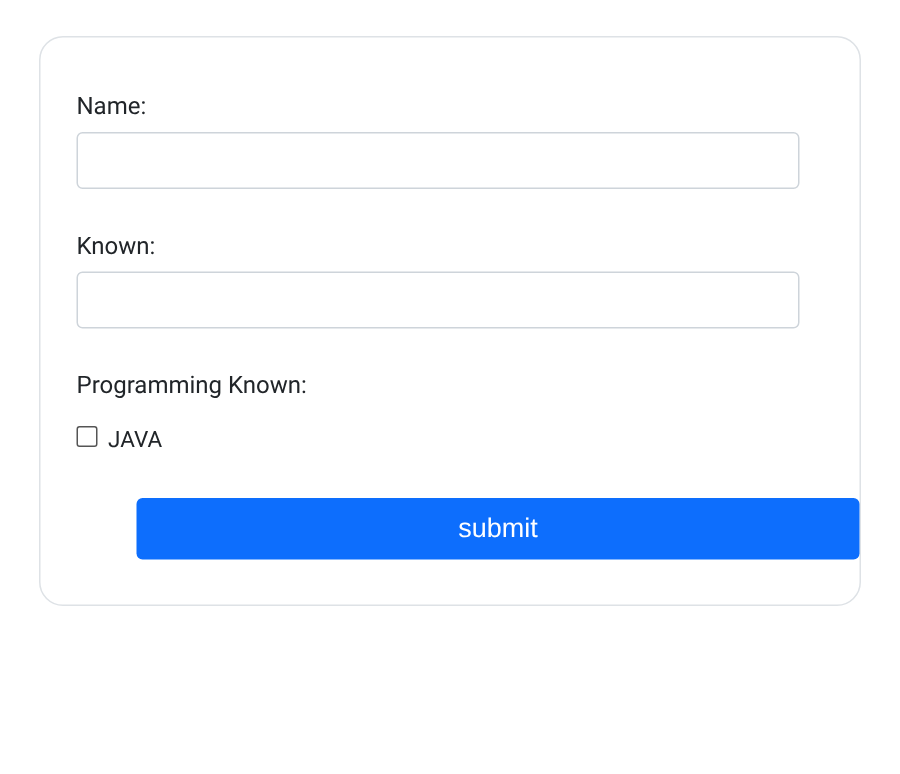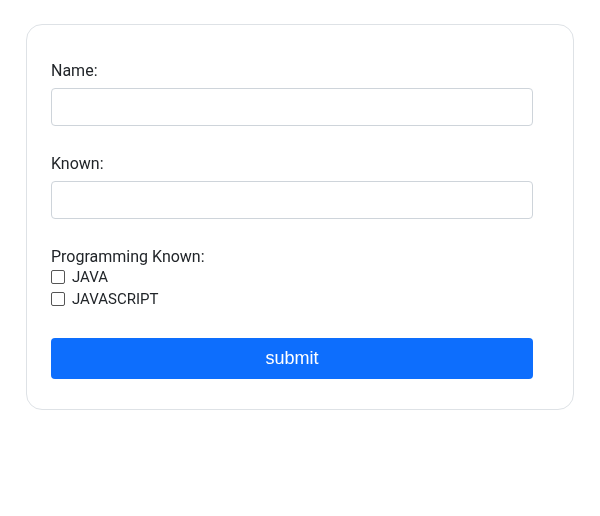--- a/index.html
+++ b/index.html
@@ -38,28 +38,27 @@
       font-size: 16px;
       color: #495057;
       background: #fff;
       border: 1px solid #ced4da;
       border-radius: 4px;
       outline: none;
     }
     .section-label {
       font-size: 16px;
       color: #212529;
-      margin-bottom: 2px;
+      margin-bottom: 18px;
     }
     .check-list {
       margin-bottom: 30px;
     }
     .check-item {
       display: flex;
-      align-items: center;
       gap: 7px;
       margin-bottom: 4px;
       font-size: 15px;
     }
     .checkbox {
       width: 14px;
       height: 14px;
       border: 1.5px solid #555;
       border-radius: 2px;
       background: #fff;
@@ -70,20 +69,21 @@
       display: block;
       width: 100%;
       background: #0d6efd;
       color: #ffffff;
       border: none;
       border-radius: 4px;
       font-size: 18px;
       padding: 10px 0;
       cursor: pointer;
       text-align: center;
+      margin-left: 40px;
     }
   </style>
 </head>
 <body>
 
 <div class="card">
 
   <div class="form-group">
     <label class="form-label">Name:</label>
     <input type="text" class="form-control" value="" style="">
@@ -94,22 +94,18 @@
     <input type="text" class="form-control" value="" style="">
   </div>
 
   <div>
     <div class="section-label">Programming Known:</div>
     <div class="check-list">
       <div class="check-item">
         <span class="checkbox"></span>
         <span>JAVA</span>
       </div>
-      <div class="check-item">
-        <span class="checkbox"></span>
-        <span>JAVASCRIPT</span>
-      </div>
     </div>
   </div>
 
   <button class="submit-btn">submit</button>
 
 </div>
 
 </body></html>

